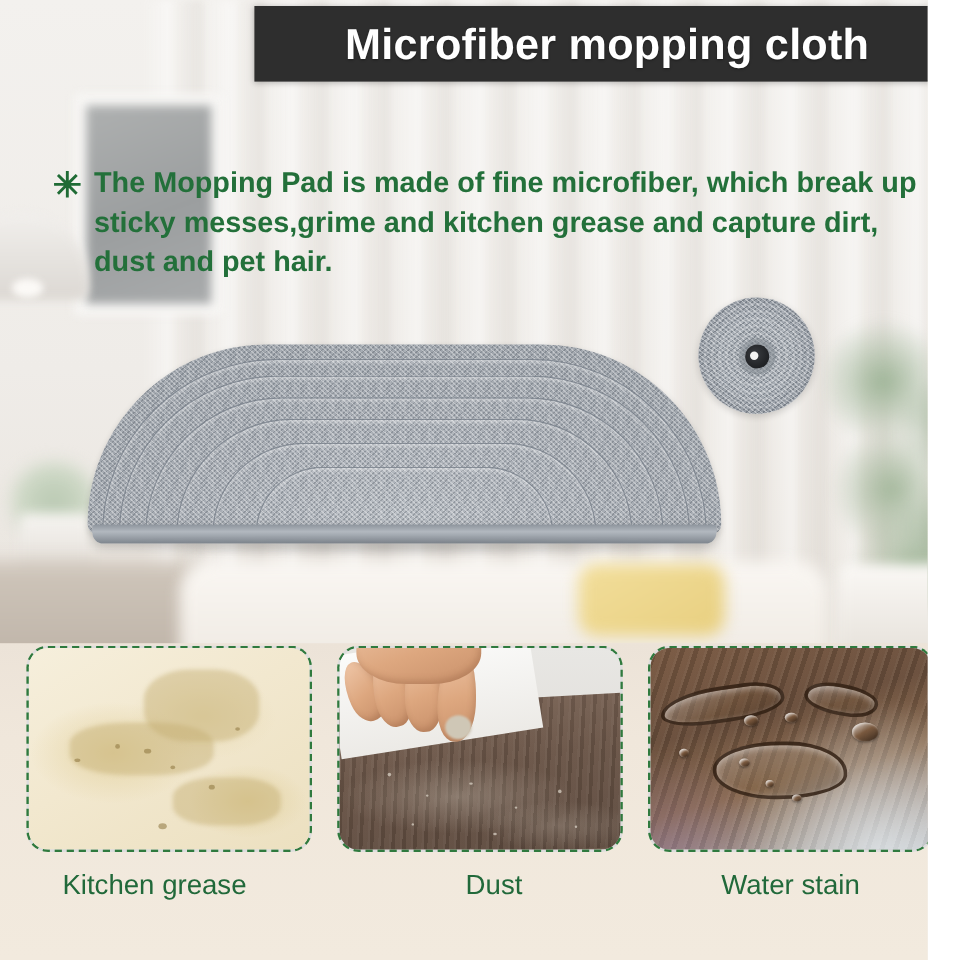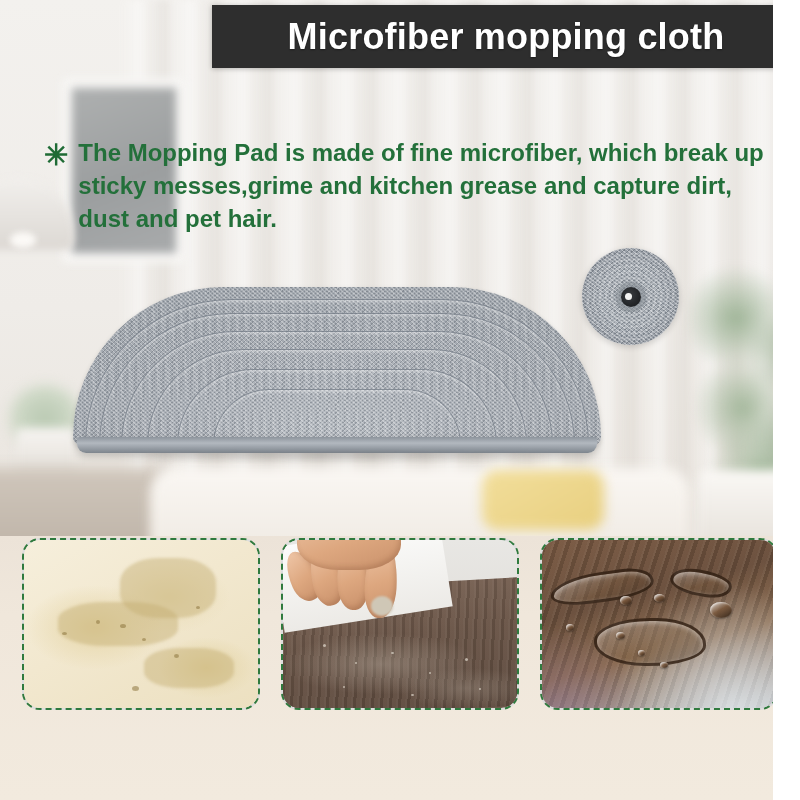--- a/index.html
+++ b/index.html
@@ -553,14 +553,19 @@
         <div class="droplet" style="left:112px; top:54px; width:11px; height:8px;"></div>
         <div class="droplet" style="left:168px; top:62px; width:22px; height:16px;"></div>
         <div class="droplet" style="left:24px;  top:84px; width:8px;  height:7px;"></div>
         <div class="droplet" style="left:74px;  top:92px; width:9px;  height:7px;"></div>
         <div class="droplet" style="left:96px;  top:110px; width:7px; height:6px;"></div>
         <div class="droplet" style="left:118px; top:122px; width:8px; height:6px;"></div>
       </div>
     </div>
   </div>
 
+  <div class="captions">
+    <span class="caption p1">Kitchen grease</span>
+    <span class="caption p2">Dust</span>
+    <span class="caption p3">Water stain</span>
+  </div>
 
 </div>
 
 </body></html>

